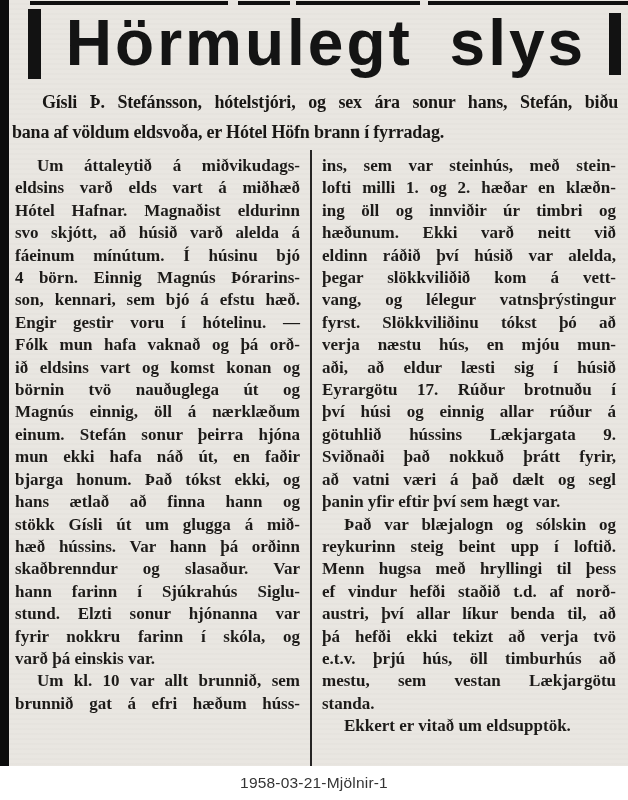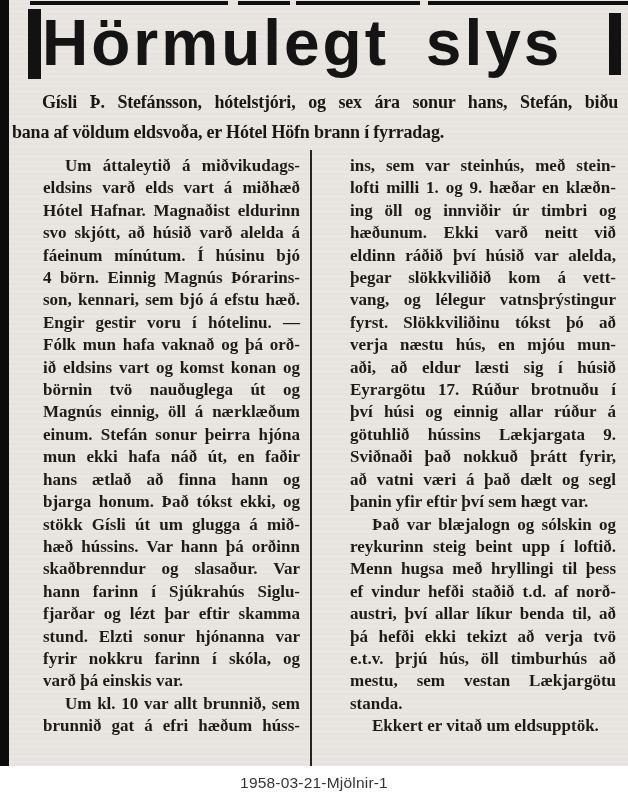--- a/index.html
+++ b/index.html
@@ -18,33 +18,33 @@
   .seg2{left:296px;width:124px;}
   .seg3{left:428px;width:200px;}
   
   .hl-bar{position:absolute;background:#121212;}
   .hl-bar.left{left:28px;top:9px;width:13px;height:70px;}
   .hl-bar.right{left:609px;top:13px;width:12px;height:62px;}
   .headline{
     position:absolute;left:42px;width:568px;top:6px;height:78px;
     font-family:"Liberation Sans", sans-serif;font-weight:700;
     font-size:64px;line-height:74px;letter-spacing:3px;word-spacing:16px;
-    color:#141414;text-align:left;white-space:nowrap;
+    color:#141414;text-align:center;white-space:nowrap;
   }
   
   .lede{position:absolute;left:12px;width:606px;top:87px;font-weight:bold;
         font-size:18px;line-height:30px;letter-spacing:-0.2px;color:#191715;}
   .lede .l1{text-indent:30px;text-align:justify;text-align-last:justify;}
   .lede .l2{text-align:left;}
   
   .col{position:absolute;top:155px;font-weight:bold;font-size:17px;
        line-height:22.4px;color:#1d1b19;}
   .col.left{left:15px;width:285px;}
   .col.right{left:322px;width:294px;}
-  .line{text-align:justify;text-align-last:justify;margin-left:28px;}
+  .line{text-align:justify;text-align-last:justify;}
   .line.indent{text-indent:22px;}
   .line.endline{text-align-last:left;}
   .divider{position:absolute;left:310px;top:150px;width:2px;height:617px;background:#262424;}
   
   .footer{position:absolute;left:0;right:0;bottom:0;height:34px;background:#ffffff;
           display:flex;align-items:center;justify-content:center;}
   .caption{font-family:"Liberation Sans", sans-serif;font-size:15.5px;color:#343434;letter-spacing:0.2px;}
 </style>
 </head>
 <body>
@@ -76,41 +76,40 @@
         <div class="line">fáeinum mínútum. Í húsinu bjó</div>
         <div class="line">4 börn. Einnig Magnús Þórarins-</div>
         <div class="line">son, kennari, sem bjó á efstu hæð.</div>
         <div class="line">Engir gestir voru í hótelinu. —</div>
         <div class="line">Fólk mun hafa vaknað og þá orð-</div>
         <div class="line">ið eldsins vart og komst konan og</div>
         <div class="line">börnin tvö nauðuglega út og</div>
         <div class="line">Magnús einnig, öll á nærklæðum</div>
         <div class="line">einum. Stefán sonur þeirra hjóna</div>
         <div class="line">mun ekki hafa náð út, en faðir</div>
+        <div class="line">bjarga honum. Það tókst ekki, og</div>
         <div class="line">hans ætlað að finna hann og</div>
-        <div class="line">bjarga honum. Það tókst ekki, og</div>
         <div class="line">stökk Gísli út um glugga á mið-</div>
         <div class="line">hæð hússins. Var hann þá orðinn</div>
         <div class="line">skaðbrenndur og slasaður. Var</div>
         <div class="line">hann farinn í Sjúkrahús Siglu-</div>
-        <div class="line">fjarðar og lézt þar eftir skamma</div>
         <div class="line">stund. Elzti sonur hjónanna var</div>
         <div class="line">fyrir nokkru farinn í skóla, og</div>
         <div class="line endline">varð þá einskis var.</div>
       </div>
       <div class="para">
         <div class="line indent">Um kl. 10 var allt brunnið, sem</div>
         <div class="line">brunnið gat á efri hæðum húss-</div>
       </div>
     </div>
   <div class="divider"></div>
   <div class="col right">
       <div class="para">
         <div class="line">ins, sem var steinhús, með stein-</div>
-        <div class="line">lofti milli 1. og 9. hæðar en klæðn-</div>
+        <div class="line">lofti milli 1. og 2. hæðar en klæðn-</div>
         <div class="line">ing öll og innviðir úr timbri og</div>
         <div class="line">hæðunum. Ekki varð neitt við</div>
         <div class="line">eldinn ráðið því húsið var alelda,</div>
         <div class="line">þegar slökkviliðið kom á vett-</div>
         <div class="line">vang, og lélegur vatnsþrýstingur</div>
         <div class="line">fyrst. Slökkviliðinu tókst þó að</div>
         <div class="line">verja næstu hús, en mjóu mun-</div>
         <div class="line">aði, að eldur læsti sig í húsið</div>
         <div class="line">Eyrargötu 17. Rúður brotnuðu í</div>
         <div class="line">því húsi og einnig allar rúður á</div>

